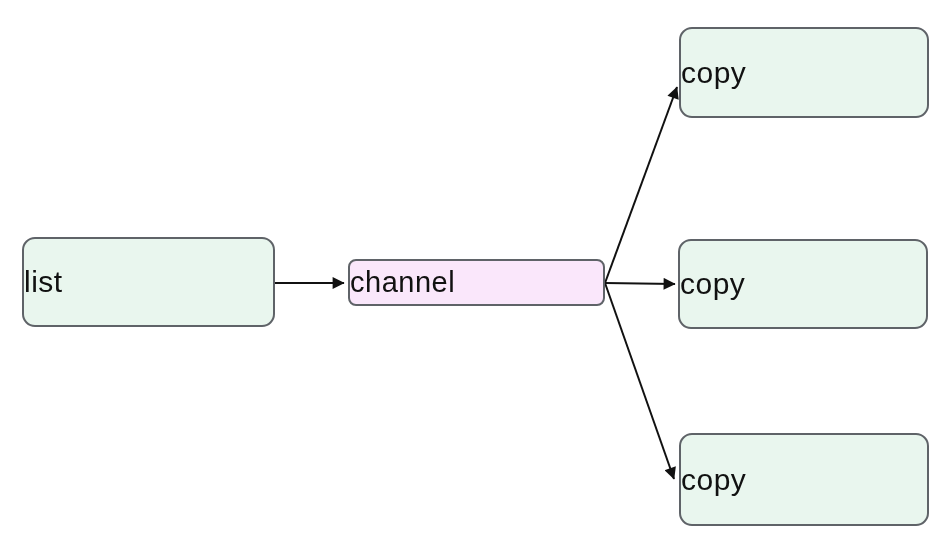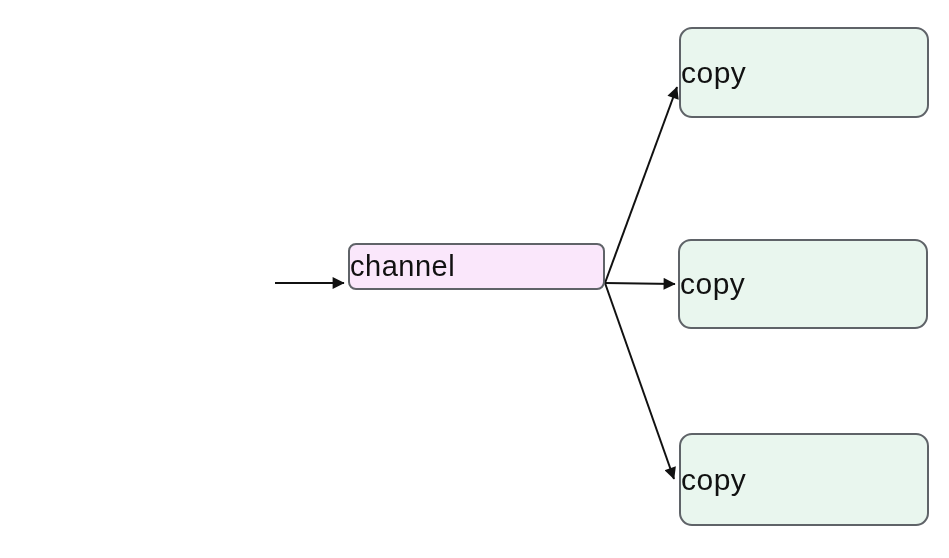--- a/index.html
+++ b/index.html
@@ -48,21 +48,21 @@
   }
   .node.green {
     background: var(--node-fill-green);
     border-radius: 13px;
   }
   .node.pink {
     background: var(--node-fill-pink);
     border-radius: 8px;
   }
   .node-list    { left: 22px;  top: 237px; width: 253px; height: 90px; }
-  .node-channel { left: 348px; top: 243px; width: 257px; height: 47px; font-size: 29px; }
+  .node-channel { left: 348px; top: 259px; width: 257px; height: 47px; font-size: 29px; }
   .node-copy-1  { left: 679px; top: 27px;  width: 250px; height: 91px; }
   .node-copy-2  { left: 678px; top: 239px; width: 250px; height: 90px; }
   .node-copy-3  { left: 679px; top: 433px; width: 250px; height: 93px; }
 </style>
 </head>
 <body>
 
 <div class="canvas">
 
   <svg class="edges-layer" width="949" height="558" viewBox="0 0 949 558" xmlns="http://www.w3.org/2000/svg">
@@ -70,20 +70,23 @@
       <marker id="arrowhead" markerUnits="userSpaceOnUse" markerWidth="14" markerHeight="12" viewBox="0 0 10 10" refX="9.5" refY="5" orient="auto">
         <path class="arrowhead-shape" d="M0,0 L10,5 L0,10 Z"></path>
       </marker>
     </defs>
     <path class="edge" d="M275,283 L344,283" marker-end="url(#arrowhead)"></path>
     <path class="edge" d="M605,283 L677,87" marker-end="url(#arrowhead)"></path>
     <path class="edge" d="M605,283 L675,284" marker-end="url(#arrowhead)"></path>
     <path class="edge" d="M605,283 L674,479" marker-end="url(#arrowhead)"></path>
   </svg>
 
+  <div class="node green node-list">
+    <span>list</span>
+  </div>
 
   <div class="node pink node-channel">
     <span>channel</span>
   </div>
 
   <div class="node green node-copy-1">
     <span>copy</span>
   </div>
 
   <div class="node green node-copy-2">

